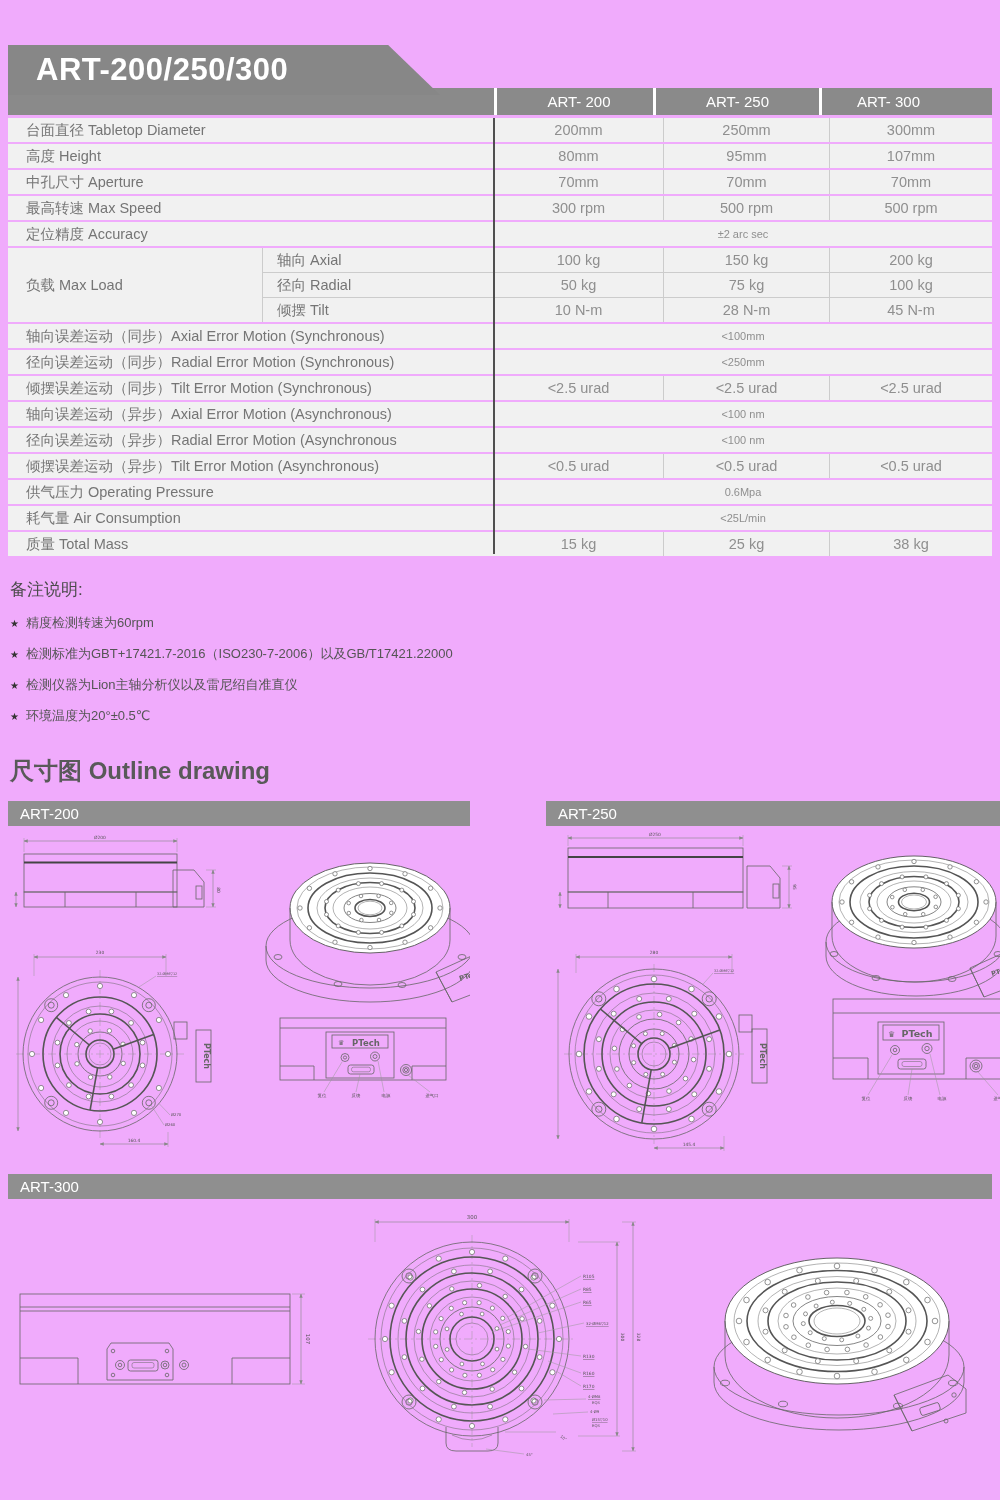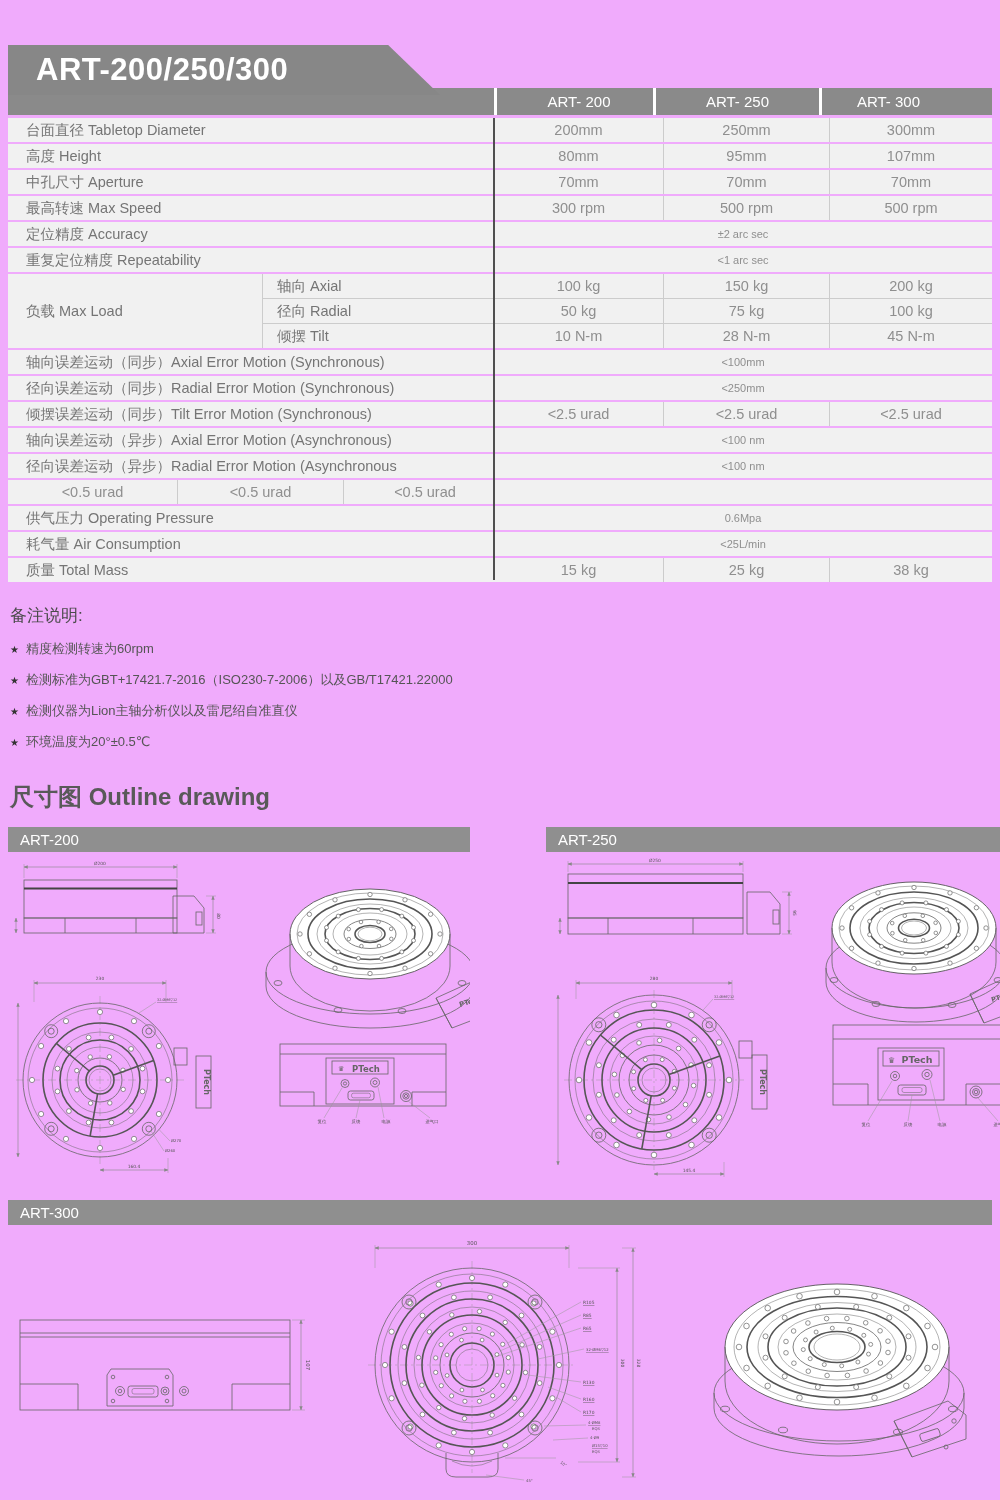--- a/index.html
+++ b/index.html
@@ -105,24 +105,20 @@
     <div class="trow">
         <div class="lbl">最高转速 Max Speed</div>
         <div class="v v1">300 rpm</div>
         <div class="v v2">500 rpm</div>
         <div class="v v3">500 rpm</div>
       </div>
     <div class="trow">
         <div class="lbl">定位精度 Accuracy</div>
         <div class="vm">±2 arc sec</div>
       </div>
-    <div class="trow">
-        <div class="lbl">重复定位精度 Repeatability</div>
-        <div class="vm">&lt;1 arc sec</div>
-      </div>
 
     <div class="trow group">
       <div class="glabel">负载 Max Load</div>
       <div class="gsub">
         <div class="srow">
             <div class="slbl">轴向 Axial</div>
             <div class="v v1">100 kg</div>
             <div class="v v2">150 kg</div>
             <div class="v v3">200 kg</div>
           </div>
@@ -157,20 +153,21 @@
       </div>
     <div class="trow">
         <div class="lbl">轴向误差运动（异步）Axial Error Motion (Asynchronous)</div>
         <div class="vm">&lt;100 nm</div>
       </div>
     <div class="trow">
         <div class="lbl">径向误差运动（异步）Radial Error Motion (Asynchronous</div>
         <div class="vm">&lt;100 nm</div>
       </div>
     <div class="trow">
+        <div class="lbl">倾摆误差运动（异步）Tilt Error Motion (Asynchronous)</div>
         <div class="v v1">&lt;0.5 urad</div>
         <div class="v v2">&lt;0.5 urad</div>
         <div class="v v3">&lt;0.5 urad</div>
       </div>
     <div class="trow">
         <div class="lbl">供气压力 Operating Pressure</div>
         <div class="vm">0.6Mpa</div>
       </div>
     <div class="trow">
         <div class="lbl">耗气量 Air Consumption</div>

